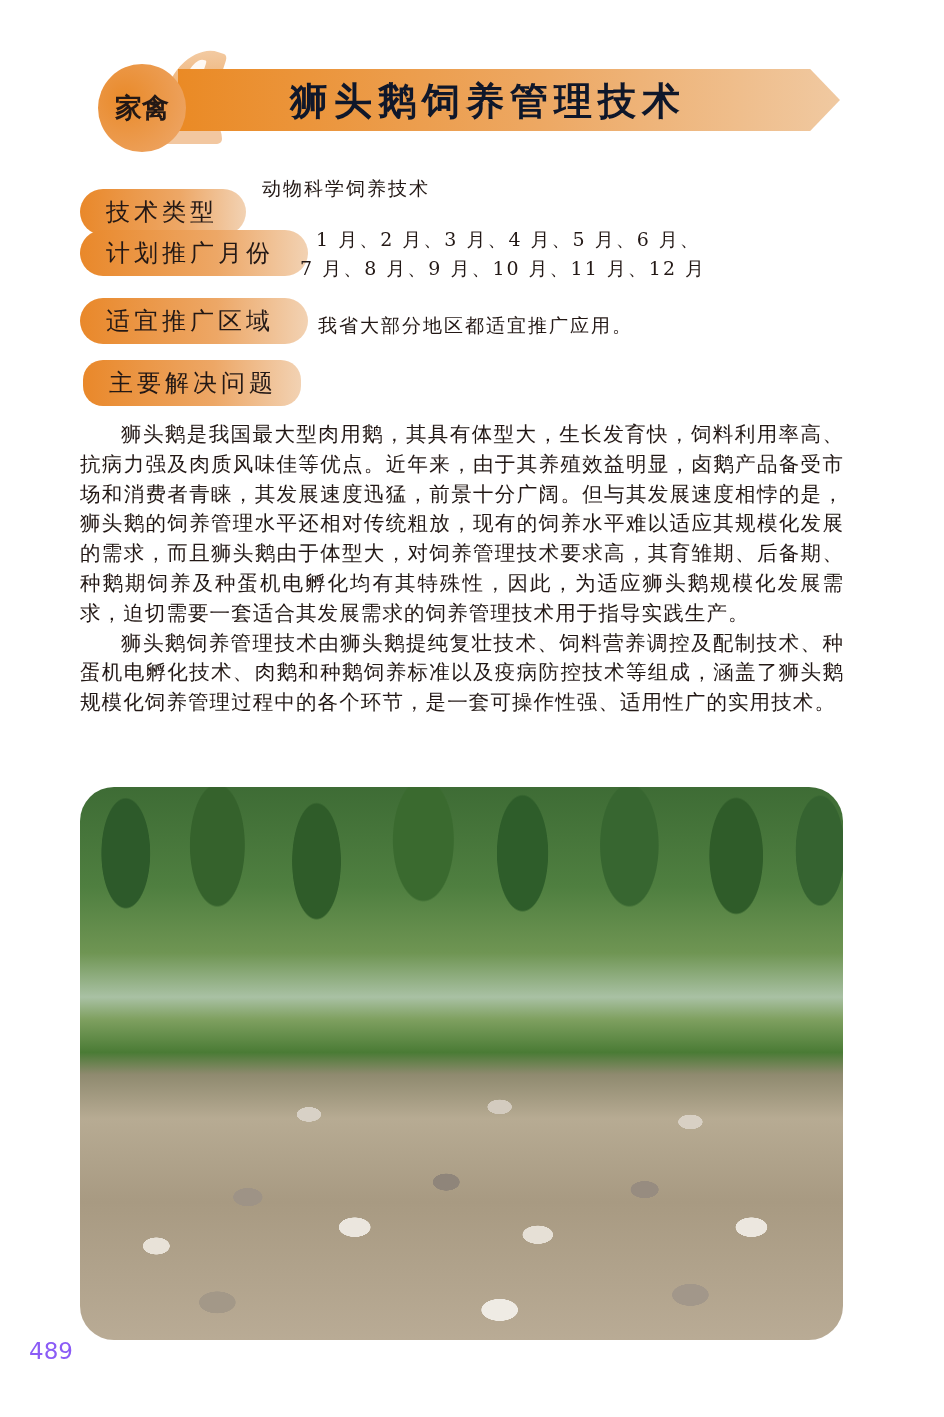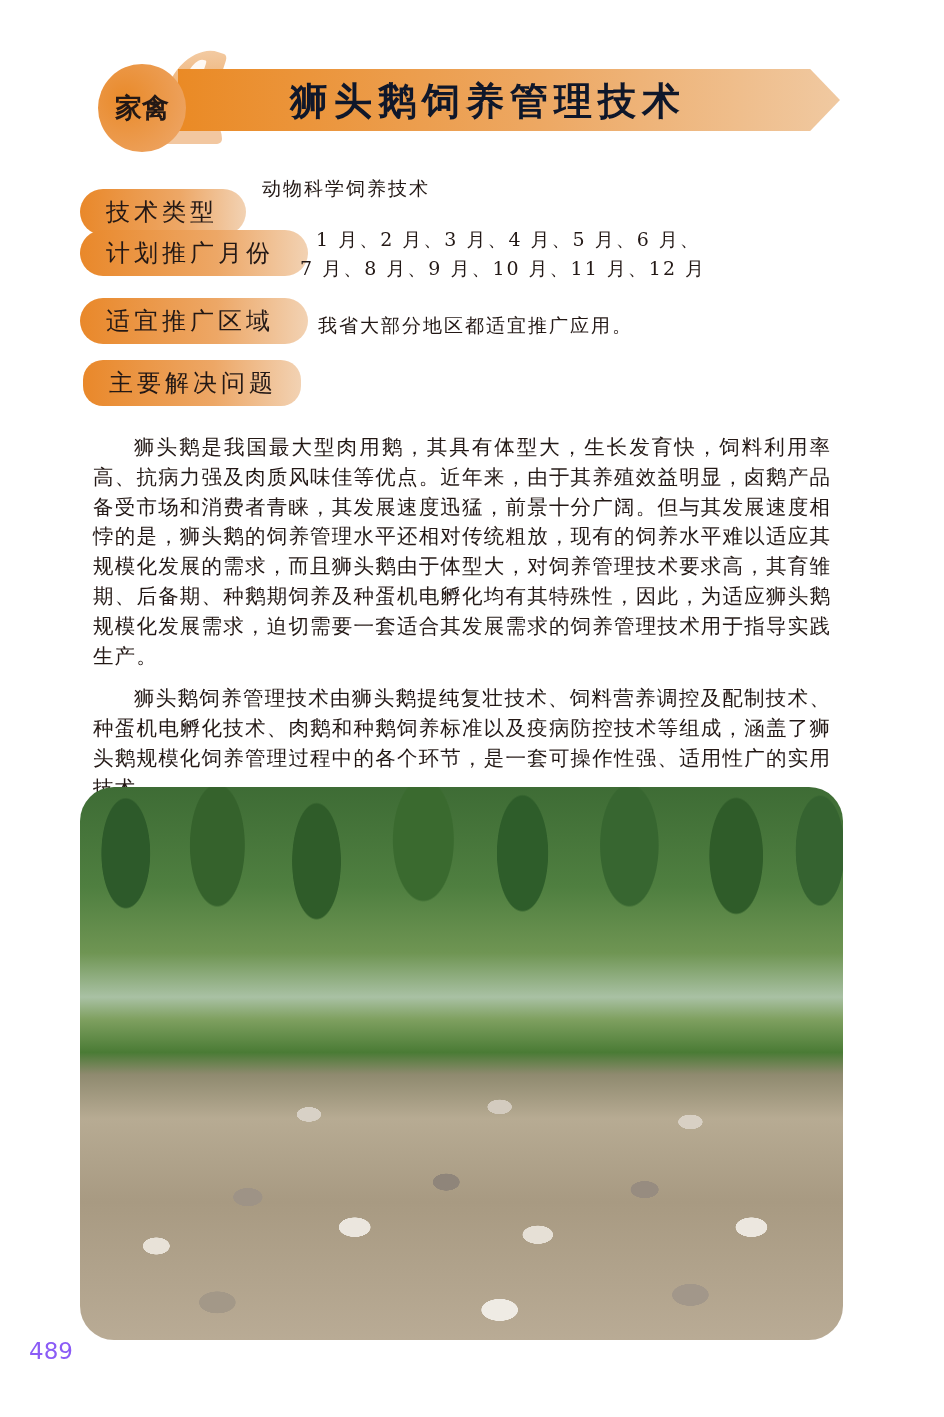--- a/index.html
+++ b/index.html
@@ -44,21 +44,21 @@
     display: flex; align-items: center; padding-left: 26px; box-sizing: border-box;
     font-family: "DejaVu Sans", sans-serif; font-size: 24px; letter-spacing: 4px; color: #231815;
   }
   .pill.rect { border-radius: 0; }
   .meta-val { position: absolute; font-size: 19px; letter-spacing: 2px; line-height: 30px; color: #231815; }
 
   .body-text {
     position: absolute; left: 80px; top: 420px; width: 764px;
     font-size: 20.5px; line-height: 29.8px; letter-spacing: 1.1px; text-align: justify; color: #231815;
   }
-  .body-text p { margin: 13px; text-indent: 2em; }
+  .body-text p { margin: 0; text-indent: 2em; }
 
   .photo {
     position: absolute; left: 80px; top: 787px; width: 763px; height: 553px; border-radius: 34px; overflow: hidden;
     background: linear-gradient(180deg,
       #3e6c35 0%, #4f7f40 18%, #6f9553 30%, #a9c1a4 38%, #7fa060 42%, #4a7b35 48%,
       #8f8a6f 52%, #b7ab93 60%, #a89a82 75%, #b9ab95 100%);
   }
   .photo .trees {
     position: absolute; left: 0; top: 0; width: 100%; height: 48%;
     background:

